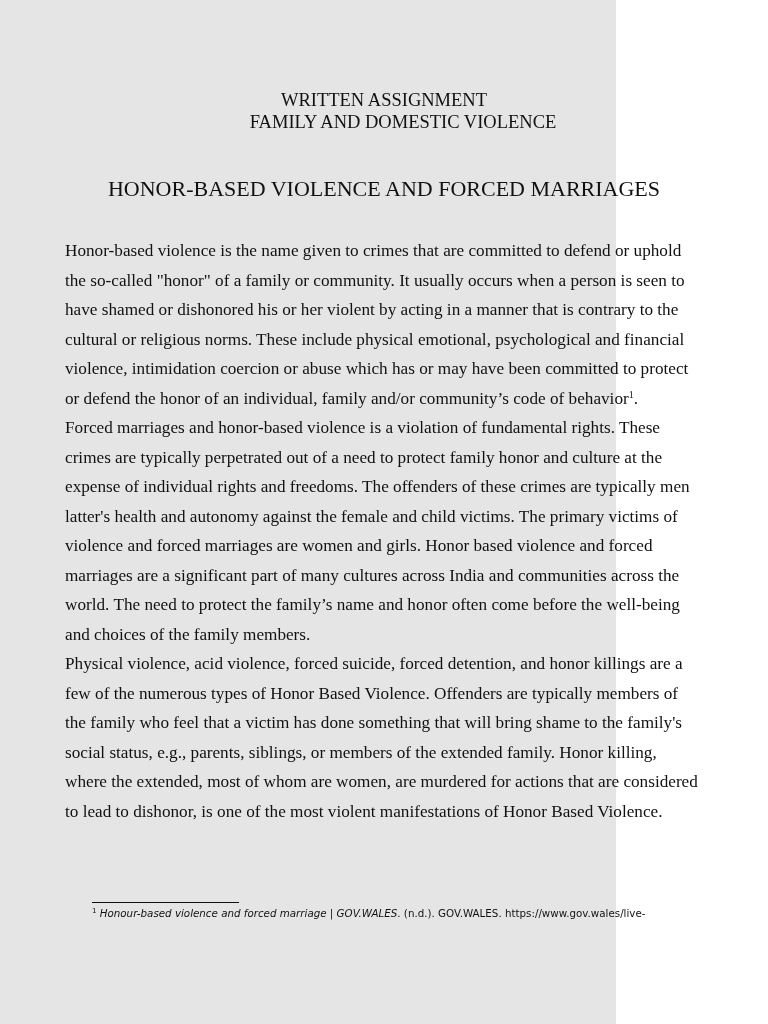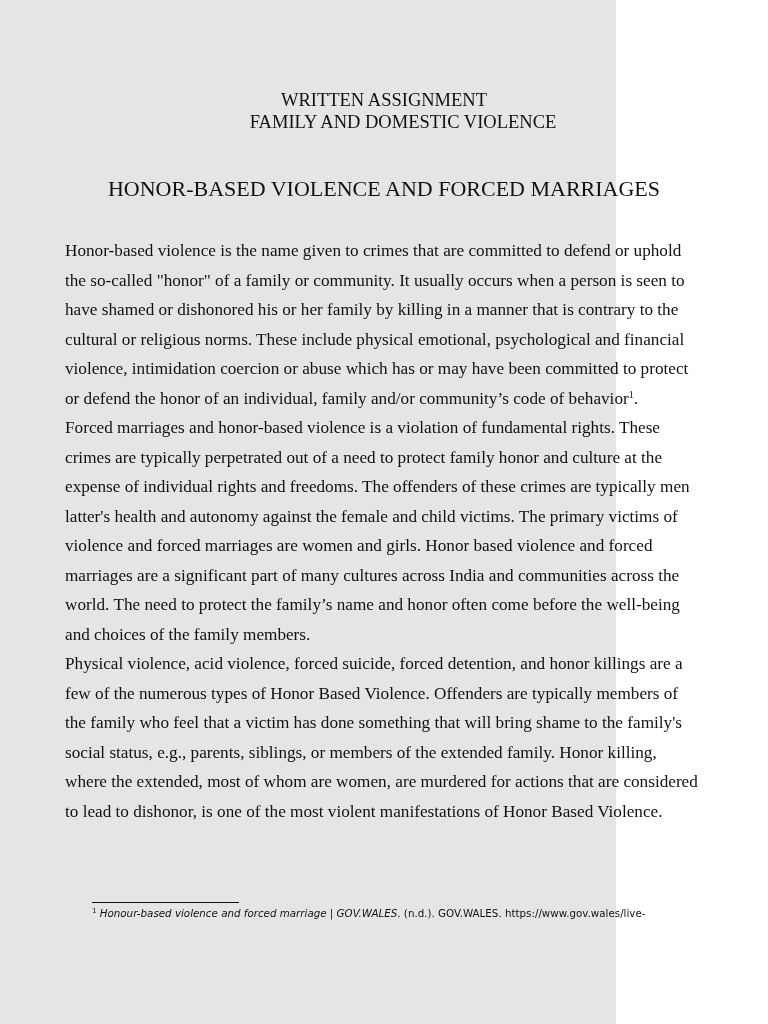--- a/index.html
+++ b/index.html
@@ -90,21 +90,21 @@
 <div class="page">
 
   <div class="title-block title-line-1">WRITTEN ASSIGNMENT</div>
   <div class="title-block title-line-2">FAMILY AND DOMESTIC VIOLENCE</div>
 
   <div class="subtitle">HONOR-BASED VIOLENCE AND FORCED MARRIAGES</div>
 
   <div class="body-text">
     <span class="body-line">Honor-based violence is the name given to crimes that are committed to defend or uphold</span>
     <span class="body-line">the so-called "honor" of a family or community. It usually occurs when a person is seen to</span>
-    <span class="body-line">have shamed or dishonored his or her family by killing in a manner that is contrary to the</span>
+    <span class="body-line">have shamed or dishonored his or her violent by acting in a manner that is contrary to the</span>
     <span class="body-line">cultural or religious norms. These include physical emotional, psychological and financial</span>
     <span class="body-line">violence, intimidation coercion or abuse which has or may have been committed to protect</span>
     <span class="body-line"><span>or defend the honor of an individual, family and/or community’s code of behavior</span><sup class="fnref">1</sup><span>.</span></span>
     <span class="body-line">Forced marriages and honor-based violence is a violation of fundamental rights. These</span>
     <span class="body-line">crimes are typically perpetrated out of a need to protect family honor and culture at the</span>
     <span class="body-line">expense of individual rights and freedoms. The offenders of these crimes are typically men</span>
     <span class="body-line">latter's health and autonomy against the female and child victims. The primary victims of</span>
     <span class="body-line">violence and forced marriages are women and girls. Honor based violence and forced</span>
     <span class="body-line">marriages are a significant part of many cultures across India and communities across the</span>
     <span class="body-line">world. The need to protect the family’s name and honor often come before the well-being</span>

